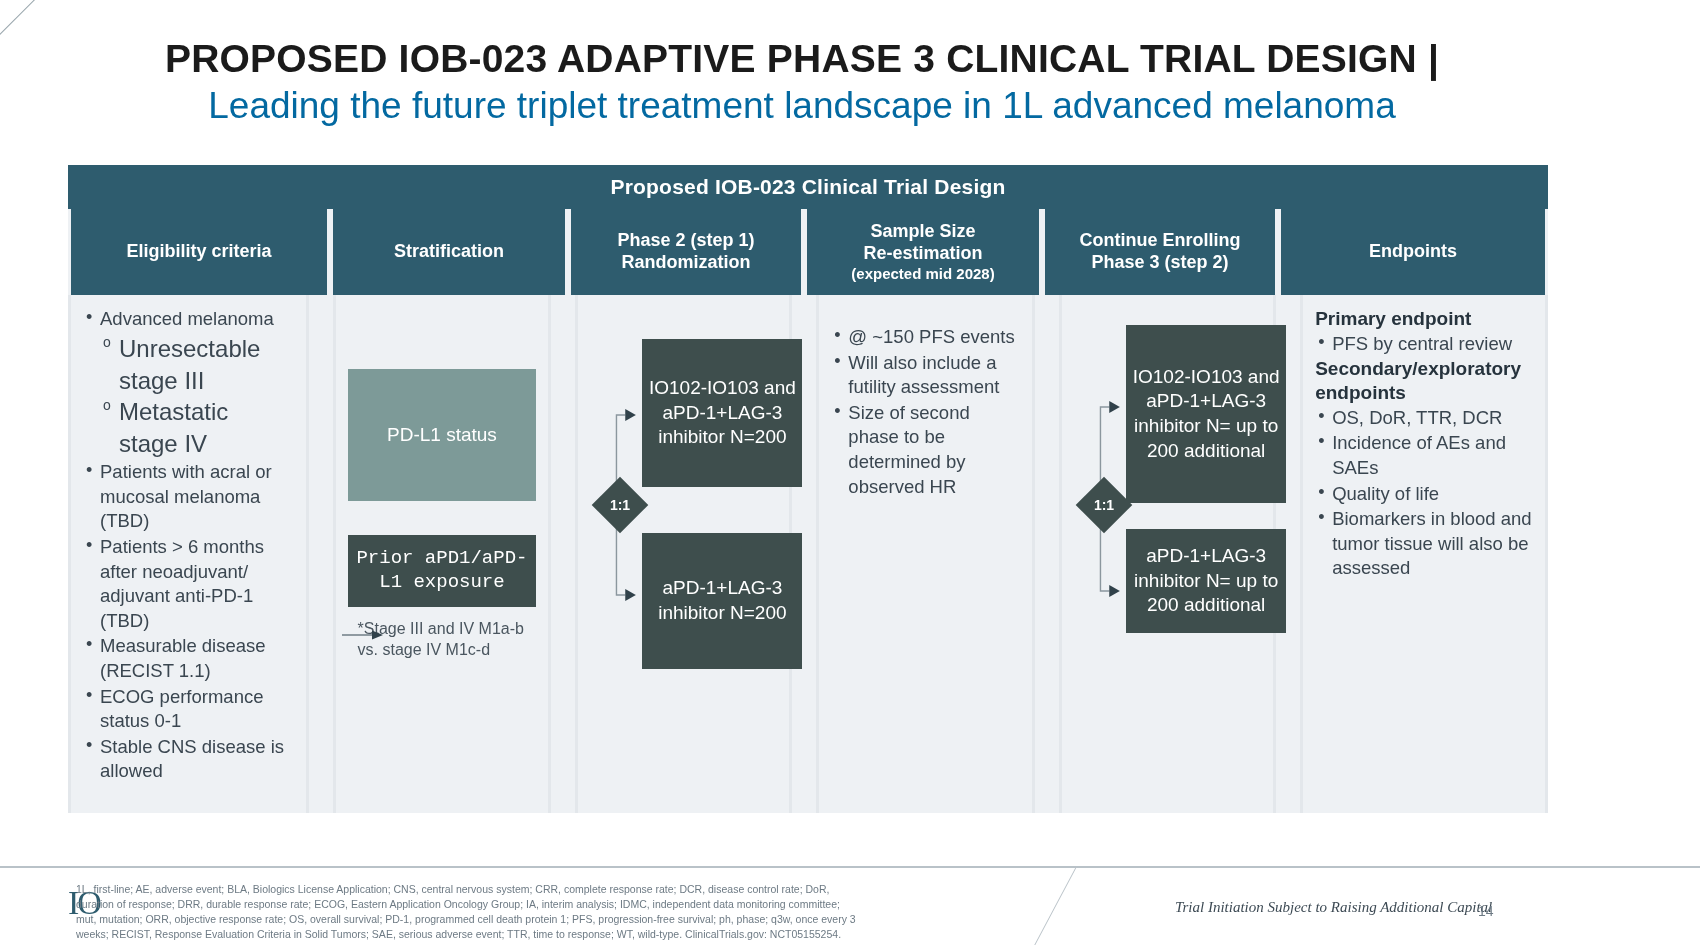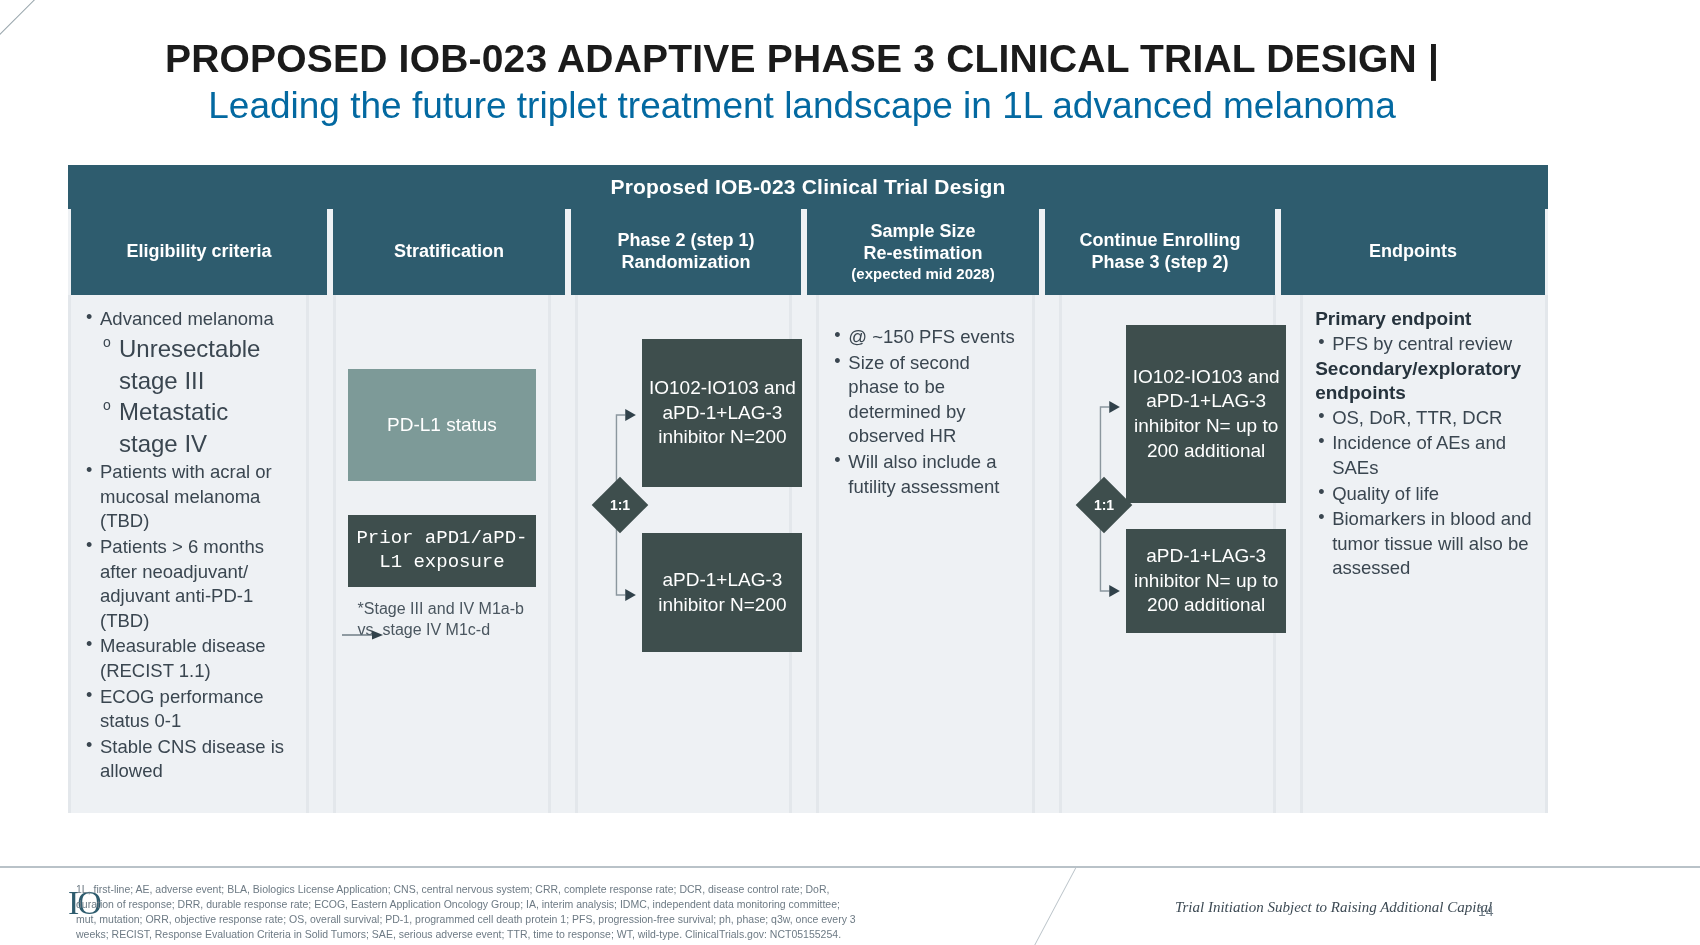--- a/index.html
+++ b/index.html
@@ -175,21 +175,21 @@
     align-items: center;
     justify-content: center;
     text-align: center;
     font-size: 19px;
     line-height: 1.25;
     box-sizing: border-box;
     padding: 6px;
   }
   #pdl1-box {
     background: #7d9a98;
-    height: 112px;
+    height: 132px;
     margin-top: 62px;
   }
   #prior-box {
     background: #3e4e4d;
     height: 72px;
     margin-top: 34px;
     font-family: Liberation Mono, monospace;
   }
   #strat-note {
     font-size: 16px;
@@ -238,21 +238,21 @@
     font-size: 14px;
     font-weight: 700;
     display: flex;
     align-items: center;
     justify-content: center;
   }
   .connector { position: absolute; }
 
   
   #ph2-arm1 { top: 32px; height: 148px; }
-  #ph2-arm2 { top: 226px; height: 119px; }
+  #ph2-arm2 { top: 226px; height: 136px; }
   #ph2-diamond { left: 10px; top: 178px; }
   
   #ph3-arm1 { top: 18px; height: 178px; }
   #ph3-arm2 { top: 222px; height: 104px; }
   #ph3-diamond { left: 10px; top: 178px; }
 
   
   #footer-rule {
     position: absolute;
     left: 0; top: 866px;
@@ -378,22 +378,22 @@
         <div class="diamond" id="ph2-diamond">
           <span>1:1</span>
         </div>
         <div class="arm-box" id="ph2-arm2">aPD-1+LAG-3 inhibitor N=200</div>
       </div>
     </div>
 
     <div class="col-body c4">
       <ul class="bul" style="margin-top:18px">
         <li>@ ~150 PFS events</li>
+        <li>Will also include a futility assessment</li>
         <li>Size of second phase to be determined by observed HR</li>
-        <li>Will also include a futility assessment</li>
       </ul>
     </div>
 
     <div class="col-body c5">
       <div class="flow">
         <svg class="connector" style="left:0;top:0;width:100%;height:100%" viewBox="0 0 212 500" preserveAspectRatio="none">
           <path d="M30,198 L30,100 L40,100" fill="none" stroke="#8b979e" stroke-width="1.6"></path>
           <path d="M30,198 L30,284 L40,284" fill="none" stroke="#8b979e" stroke-width="1.6"></path>
           <polygon points="40,94 52,100 40,106" fill="#30414a"></polygon>
           <polygon points="40,278 52,284 40,290" fill="#30414a"></polygon>

